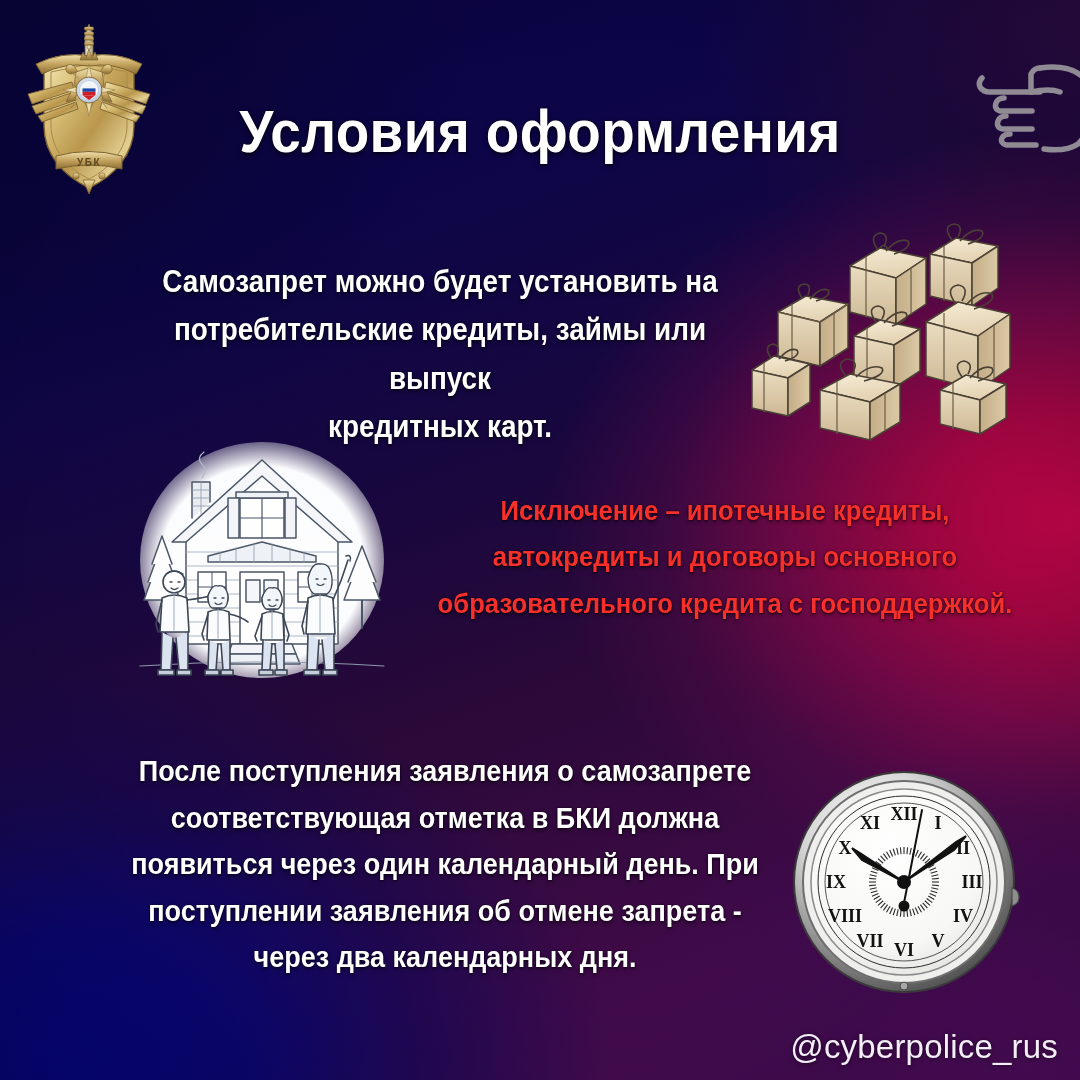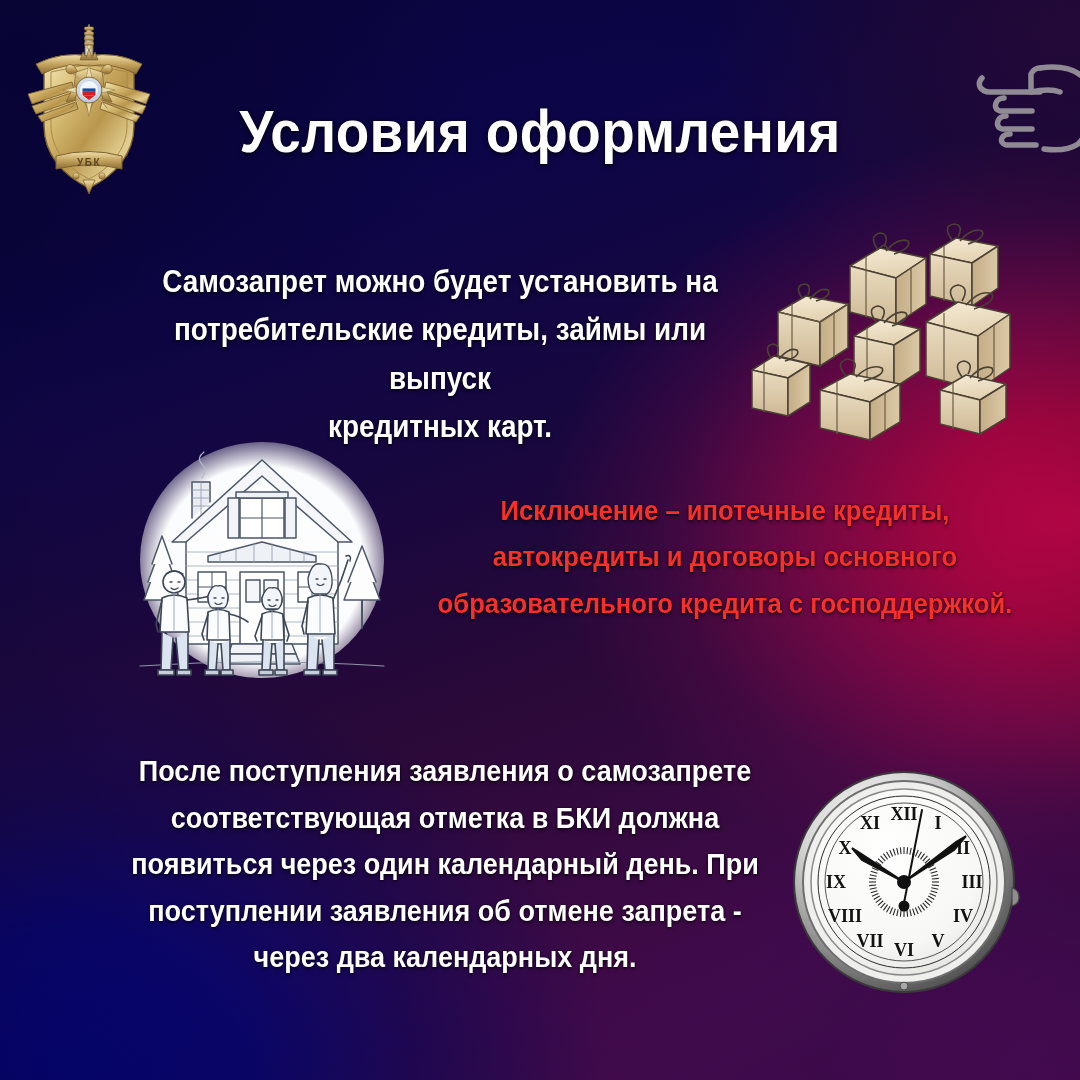--- a/index.html
+++ b/index.html
@@ -733,14 +733,15 @@
   </div>
 
   <div class="body-text text-white" id="para-3">
     <div>После поступления заявления о самозапрете</div>
     <div>соответствующая отметка в БКИ должна</div>
     <div>появиться через один календарный день. При</div>
     <div>поступлении заявления об отмене запрета -</div>
     <div>через два календарных дня.</div>
   </div>
 
+  <div class="watermark">@cyberpolice_rus</div>
 
 </div>
 
 </body></html>

